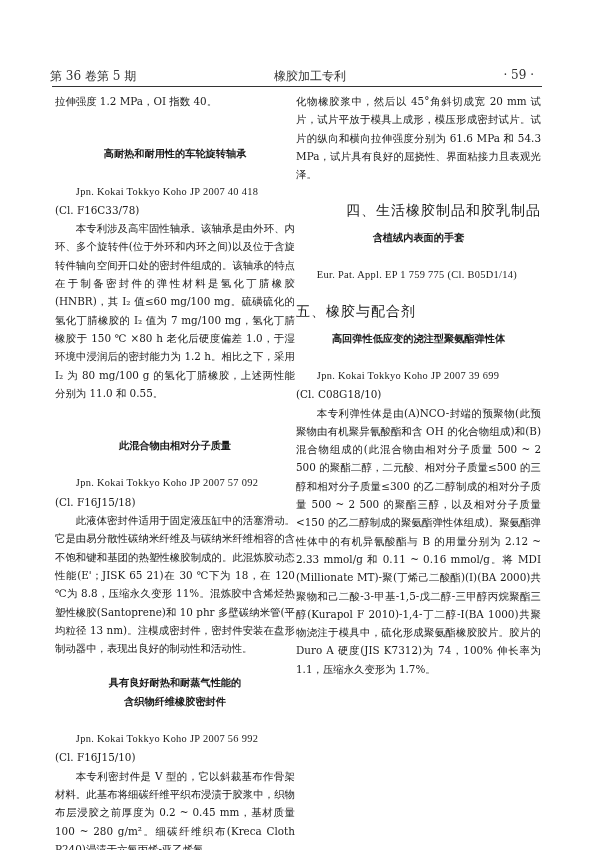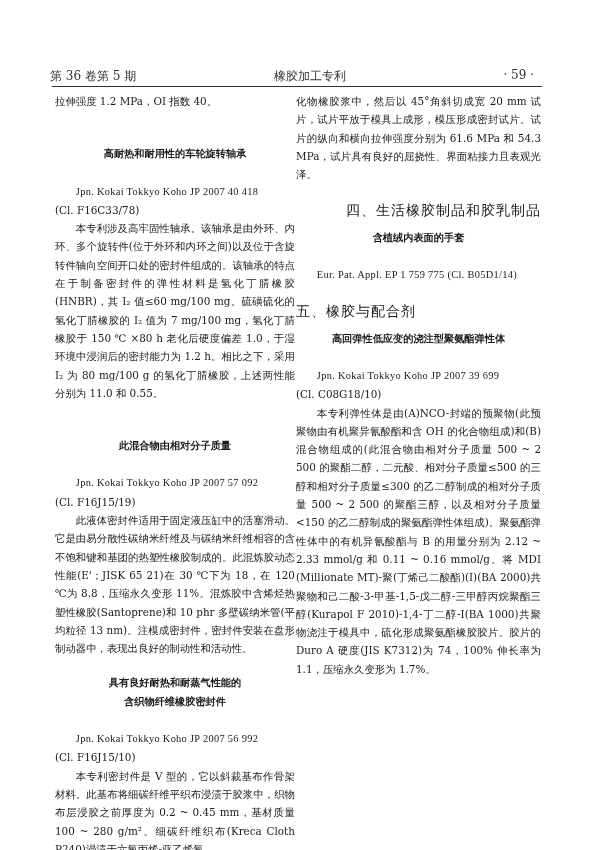--- a/index.html
+++ b/index.html
@@ -45,21 +45,21 @@
     <p>(Cl. F16C33/78)</p>
     <p class="indent">本专利涉及高牢固性轴承。该轴承是由外环、内环、多个旋转件(位于外环和内环之间)以及位于含旋转件轴向空间开口处的密封件组成的。该轴承的特点在于制备密封件的弹性材料是氢化丁腈橡胶(HNBR)，其 I₂ 值≤60 mg/100 mg。硫磺硫化的氢化丁腈橡胶的 I₂ 值为 7 mg/100 mg，氢化丁腈橡胶于 150 ℃ ×80 h 老化后硬度偏差 1.0，于湿环境中浸润后的密封能力为 1.2 h。相比之下，采用 I₂ 为 80 mg/100 g 的氢化丁腈橡胶，上述两性能分别为 11.0 和 0.55。</p>
   </div>
   <div class="gap"></div>
     <div class="gap"></div>
 
   <div>
     <p class="h3">此混合物由相对分子质量</p>
     <div class="gap"></div>
     <p class="patent">Jpn. Kokai Tokkyo Koho JP 2007 57 092</p>
-    <p>(Cl. F16J15/19)</p>
+    <p>(Cl. F16J15/18)</p>
     <p class="indent">此液体密封件适用于固定液压缸中的活塞滑动。它是由易分散性碳纳米纤维及与碳纳米纤维相容的含不饱和键和基团的热塑性橡胶制成的。此混炼胶动态性能(E'；JISK 65 21)在 30 ℃下为 18，在 120 ℃为 8.8，压缩永久变形 11%。混炼胶中含烯烃热塑性橡胶(Santoprene)和 10 phr 多壁碳纳米管(平均粒径 13 nm)。注模成密封件，密封件安装在盘形制动器中，表现出良好的制动性和活动性。</p>
   </div>
   <div class="gap"></div>
 
   <div>
     <p class="h3">具有良好耐热和耐蒸气性能的</p>
     <p class="h3">含织物纤维橡胶密封件</p>
     <div class="gap"></div>
     <p class="patent">Jpn. Kokai Tokkyo Koho JP 2007 56 992</p>
     <p>(Cl. F16J15/10)</p>

